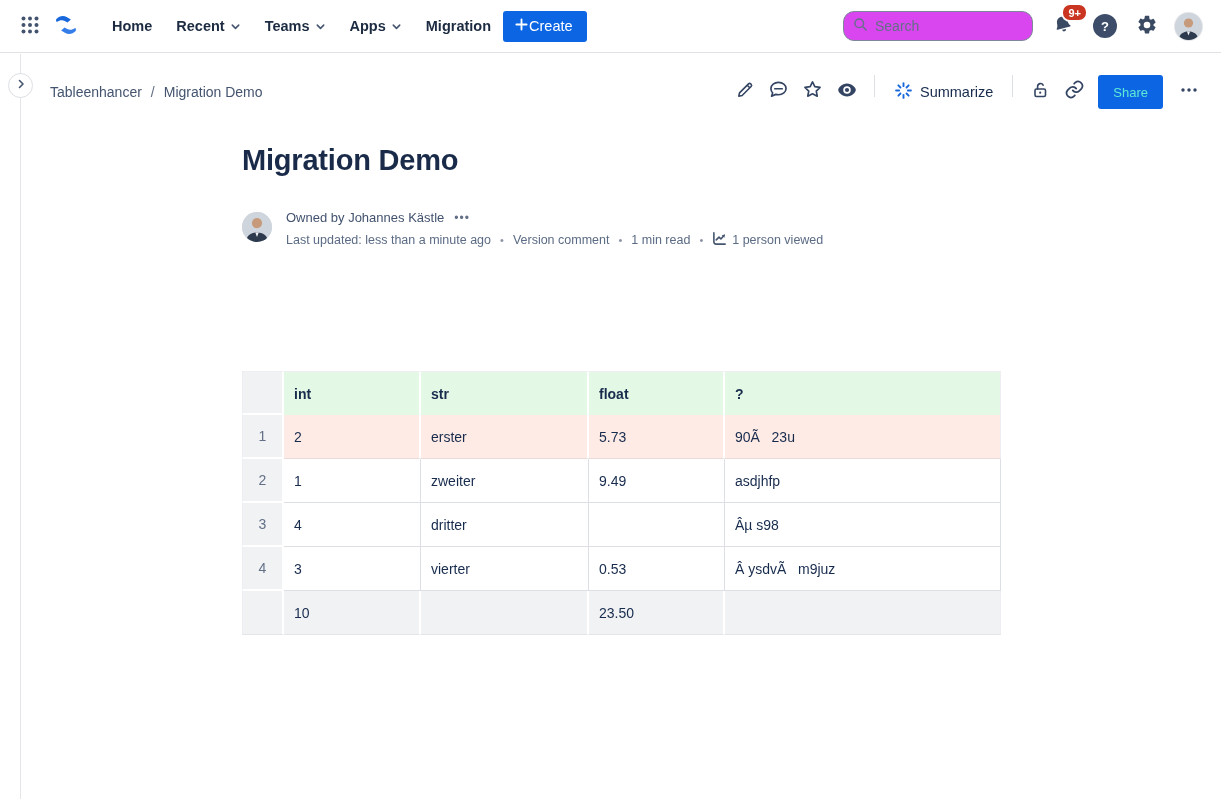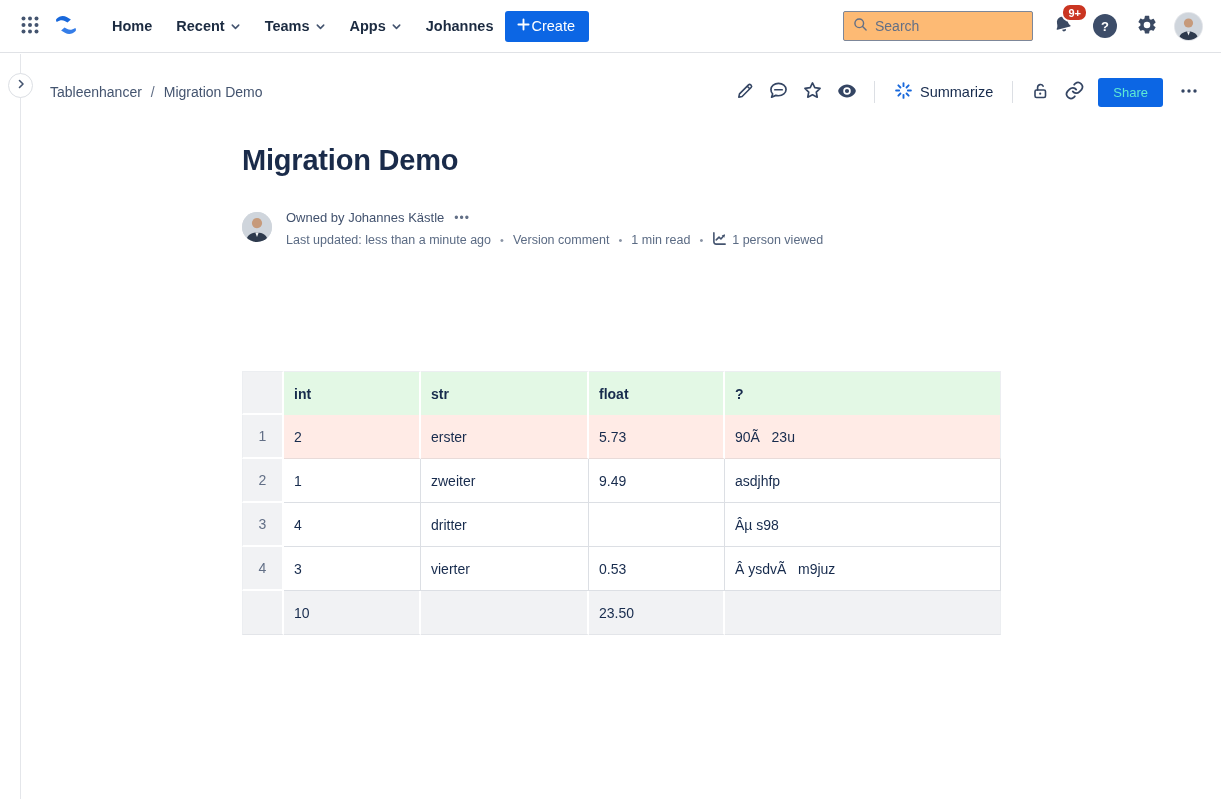--- a/index.html
+++ b/index.html
@@ -17,21 +17,21 @@
     font-size: 14.5px; font-weight: 700; color: #1c2b41; background: none; border: none; cursor: pointer; }
   .nav-item.active { color: #0c66e4; }
   .nav-item.active::after { content: ""; position: absolute; left: 8px; right: 8px; bottom: 0;
     height: 3px; background: #0c66e4; border-radius: 2px 2px 0 0; }
   .chev { display: inline-flex; margin-top: 1px; }
   .create-btn { display: flex; align-items: center; gap: 1px; 
     background: #0c66e4; color: #fff; border: none; border-radius: 3px;
     font-size: 14.5px; font-weight: 500; padding: 7px 14px 8px 12px; cursor: pointer; }
   .topbar-spacer { flex: 1; }
   .search-box { display: flex; align-items: center; gap: 7px; width: 190px; height: 30px;
-    border: 1px solid #7d8799; border-radius: 2px; padding: 0 9px; background: #fdba74; }
+    border: 1px solid #7d8799; border-radius: 11px; padding: 0 9px; background: #d946ef; }
   .search-box input { border: none; outline: none; width: 100%; font-size: 14px; color: #1c2b41;
     font-family: inherit; background: transparent; }
   .search-box input::placeholder { color: #626f86; }
   .top-icons { display: flex; align-items: center; gap: 10px; margin-left: 14px; }
   .bell-wrap { position: relative; }
   .badge { position: absolute; top: -7px; right: -9px; background: #ca3521; color: #fff;
     font-size: 11px; font-weight: 700; border-radius: 9px; padding: 1.5px 5px; line-height: 12px;
     border: 2px solid #fff; }
   .help-circle { width: 24px; height: 24px; border-radius: 50%; background: #3d4d69; color: #fff;
     font-size: 13px; font-weight: 700; display: flex; align-items: center; justify-content: center; }
@@ -44,21 +44,21 @@
   .collapse-btn { position: absolute; left: 8px; top: 73px; width: 25px; height: 25px; border-radius: 50%;
     background: #fff; border: 1px solid #dcdfe4; color: #44546f; display: flex; align-items: center;
     justify-content: center; cursor: pointer; z-index: 2; }
 
   
   .page-header { height: 46px; margin-top: 16px; display: flex; align-items: center;
     padding: 0 16px 0 50px; }
   .breadcrumb { display: flex; align-items: flex-start; gap: 9px; font-size: 14px; color: #44546f; }
   .breadcrumb a { color: #44546f; text-decoration: none; cursor: pointer; }
   .bc-sep { color: #626f86; }
-  .page-actions { margin-left: auto; display: flex; align-items: center; gap: 2px; }
+  .page-actions { margin-left: auto; display: flex; gap: 2px; }
   .divider { width: 1px; height: 22px; background: #dcdfe4; margin: 0 9px; }
   .summarize-btn { display: flex; align-items: center; gap: 7px; background: none; border: none;
     font-size: 14.5px; font-weight: 500; color: #172b4d; padding: 6px 8px; cursor: pointer; font-family: inherit; }
   .share-btn { background: #0c66e4; color: #5eead4; border: none; border-radius: 3px;
     font-size: 13px; font-weight: 500; padding: 7px 15px; margin: 0 8px 0 6px; cursor: pointer; font-family: inherit; }
 
   
   .content { margin-left: 242px; width: 760px; }
   .page-title { margin-top: 29px; font-size: 29px; font-weight: 600; color: #1a2b4a; letter-spacing: -0.2px; }
   .byline { margin-top: 33px; display: flex; align-items: center; gap: 14px; }
@@ -142,21 +142,21 @@
     </button>
     <button class="nav-item">
       <span>Apps</span>
       <span class="chev">
           <svg width="11" height="11" viewBox="0 0 12 12">
             <path d="M2.5 4.5L6 8l3.5-3.5" fill="none" stroke="#44546f" stroke-width="1.7" stroke-linecap="round" stroke-linejoin="round"></path>
           </svg>
         </span>
     </button>
     <button class="nav-item">
-      <span>Johannes</span>
+      <span>Migration</span>
     </button>
   </nav>
 
   <button class="create-btn">
     <span><svg width="13" height="13" viewBox="0 0 14 14">
           <path d="M7 1.5v11M1.5 7h11" stroke="#fff" stroke-width="2" stroke-linecap="round"></path>
         </svg></span>
     <span>Create</span>
   </button>
 

